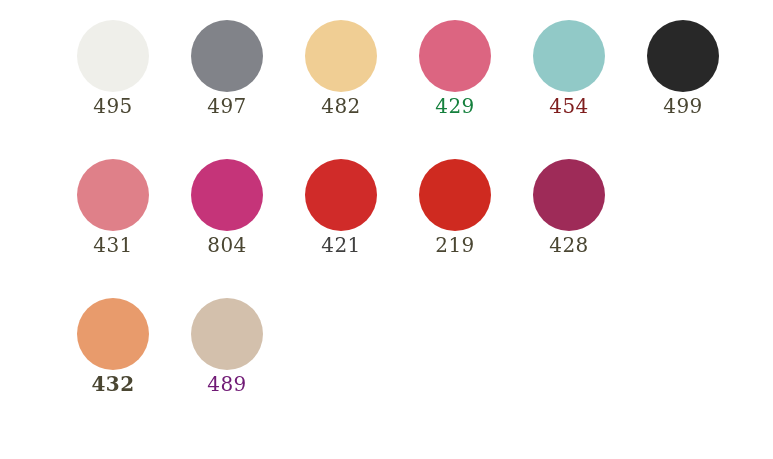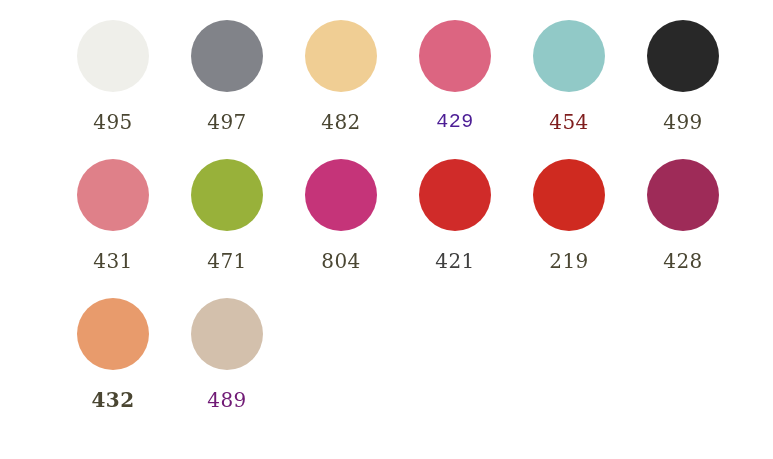--- a/index.html
+++ b/index.html
@@ -45,21 +45,21 @@
 
   .swatch-dot {
     width: 72px;
     height: 72px;
     border-radius: 50%;
     display: block;
     margin: 0 0 0 0;
   }
 
   .swatch-label {
-    margin-top: 20px;
+    margin-top: 4px;
     font-family: "DejaVu Serif", "Liberation Serif", serif;
     font-size: 20px;
     font-weight: 400;
     letter-spacing: 0.5px;
     color: #4a4632;
     line-height: 1;
     text-align: right;
     white-space: nowrap;
   }
 </style>
@@ -75,39 +75,35 @@
       <div class="swatch-cell">
         <span class="swatch-dot" style="background-color: rgb(129, 131, 137);"></span>
         <span class="swatch-label" style="color: rgb(74, 70, 50);">497</span>
       </div>
       <div class="swatch-cell">
         <span class="swatch-dot" style="background-color: rgb(240, 206, 148);"></span>
         <span class="swatch-label" style="color: rgb(74, 70, 50);">482</span>
       </div>
       <div class="swatch-cell">
         <span class="swatch-dot" style="background-color: rgb(220, 101, 129);"></span>
-        <span class="swatch-label" style="color: #4c1d95; font-family: Liberation Mono, monospace;">429</span>
+        <span class="swatch-label" style="color: #15803d;">429</span>
       </div>
       <div class="swatch-cell">
         <span class="swatch-dot" style="background-color: rgb(145, 201, 199);"></span>
         <span class="swatch-label" style="color: #7f1d1d;">454</span>
       </div>
       <div class="swatch-cell">
         <span class="swatch-dot" style="background-color: rgb(40, 40, 40);"></span>
         <span class="swatch-label" style="color: rgb(74, 70, 50);">499</span>
       </div>
     </div>
     <div class="swatch-row">
       <div class="swatch-cell">
         <span class="swatch-dot" style="background-color: rgb(223, 128, 137);"></span>
         <span class="swatch-label" style="color: rgb(74, 70, 50);">431</span>
-      </div>
-      <div class="swatch-cell">
-        <span class="swatch-dot" style="background-color: rgb(152, 177, 58);"></span>
-        <span class="swatch-label" style="color: rgb(74, 70, 50);">471</span>
       </div>
       <div class="swatch-cell">
         <span class="swatch-dot" style="background-color: rgb(197, 52, 121);"></span>
         <span class="swatch-label" style="color: rgb(74, 70, 50);">804</span>
       </div>
       <div class="swatch-cell">
         <span class="swatch-dot" style="background-color: rgb(208, 43, 41);"></span>
         <span class="swatch-label" style="color: #404040;">421</span>
       </div>
       <div class="swatch-cell">

